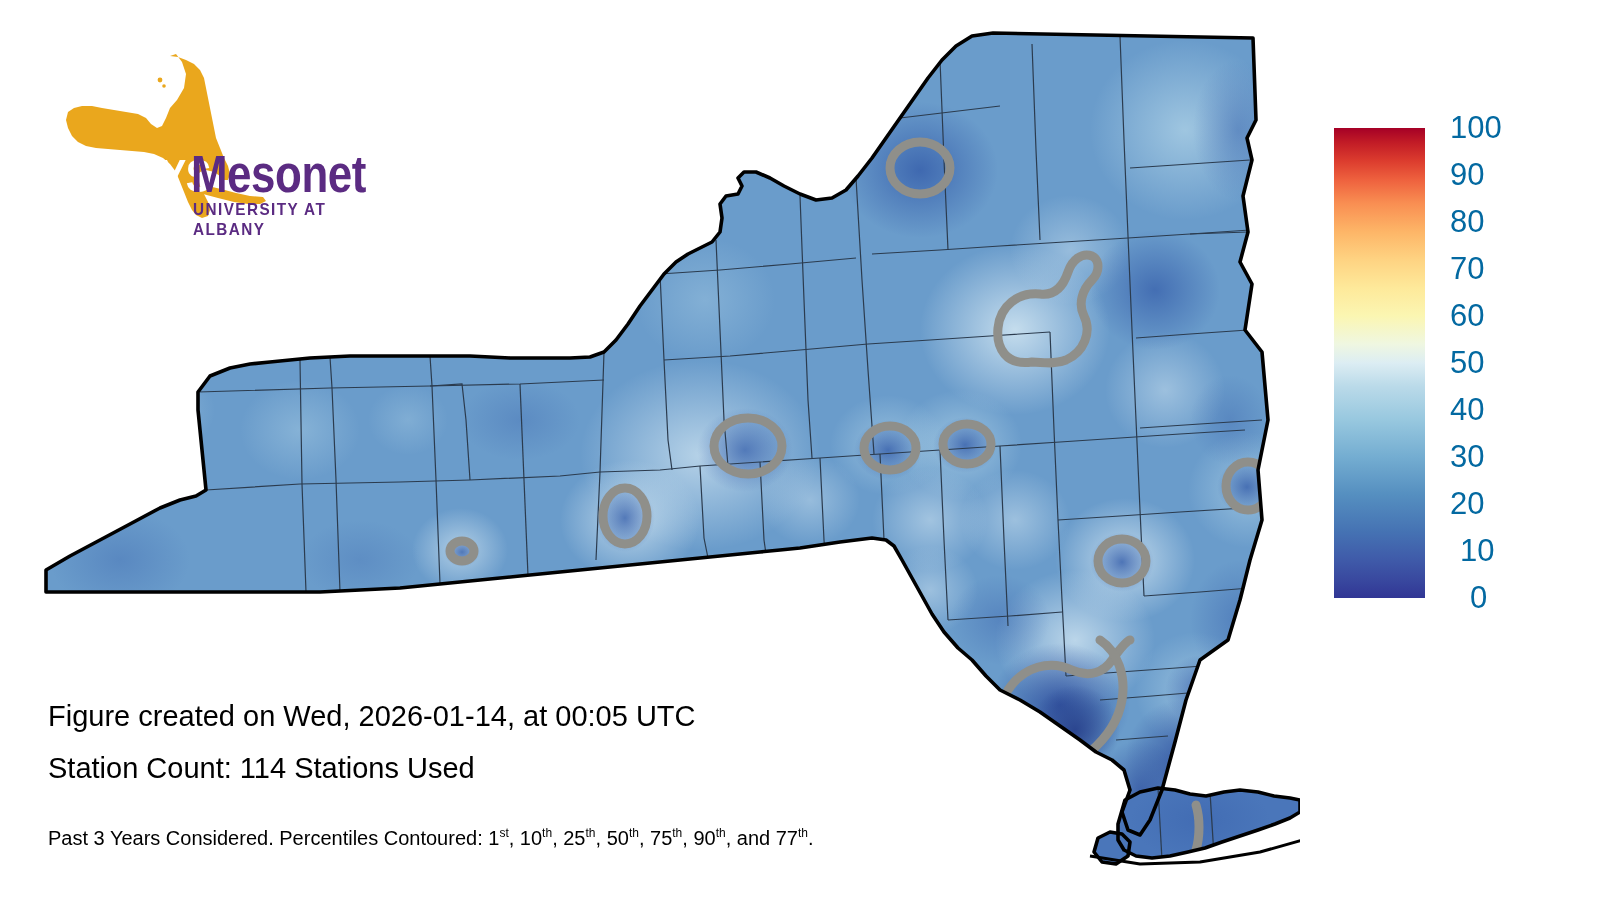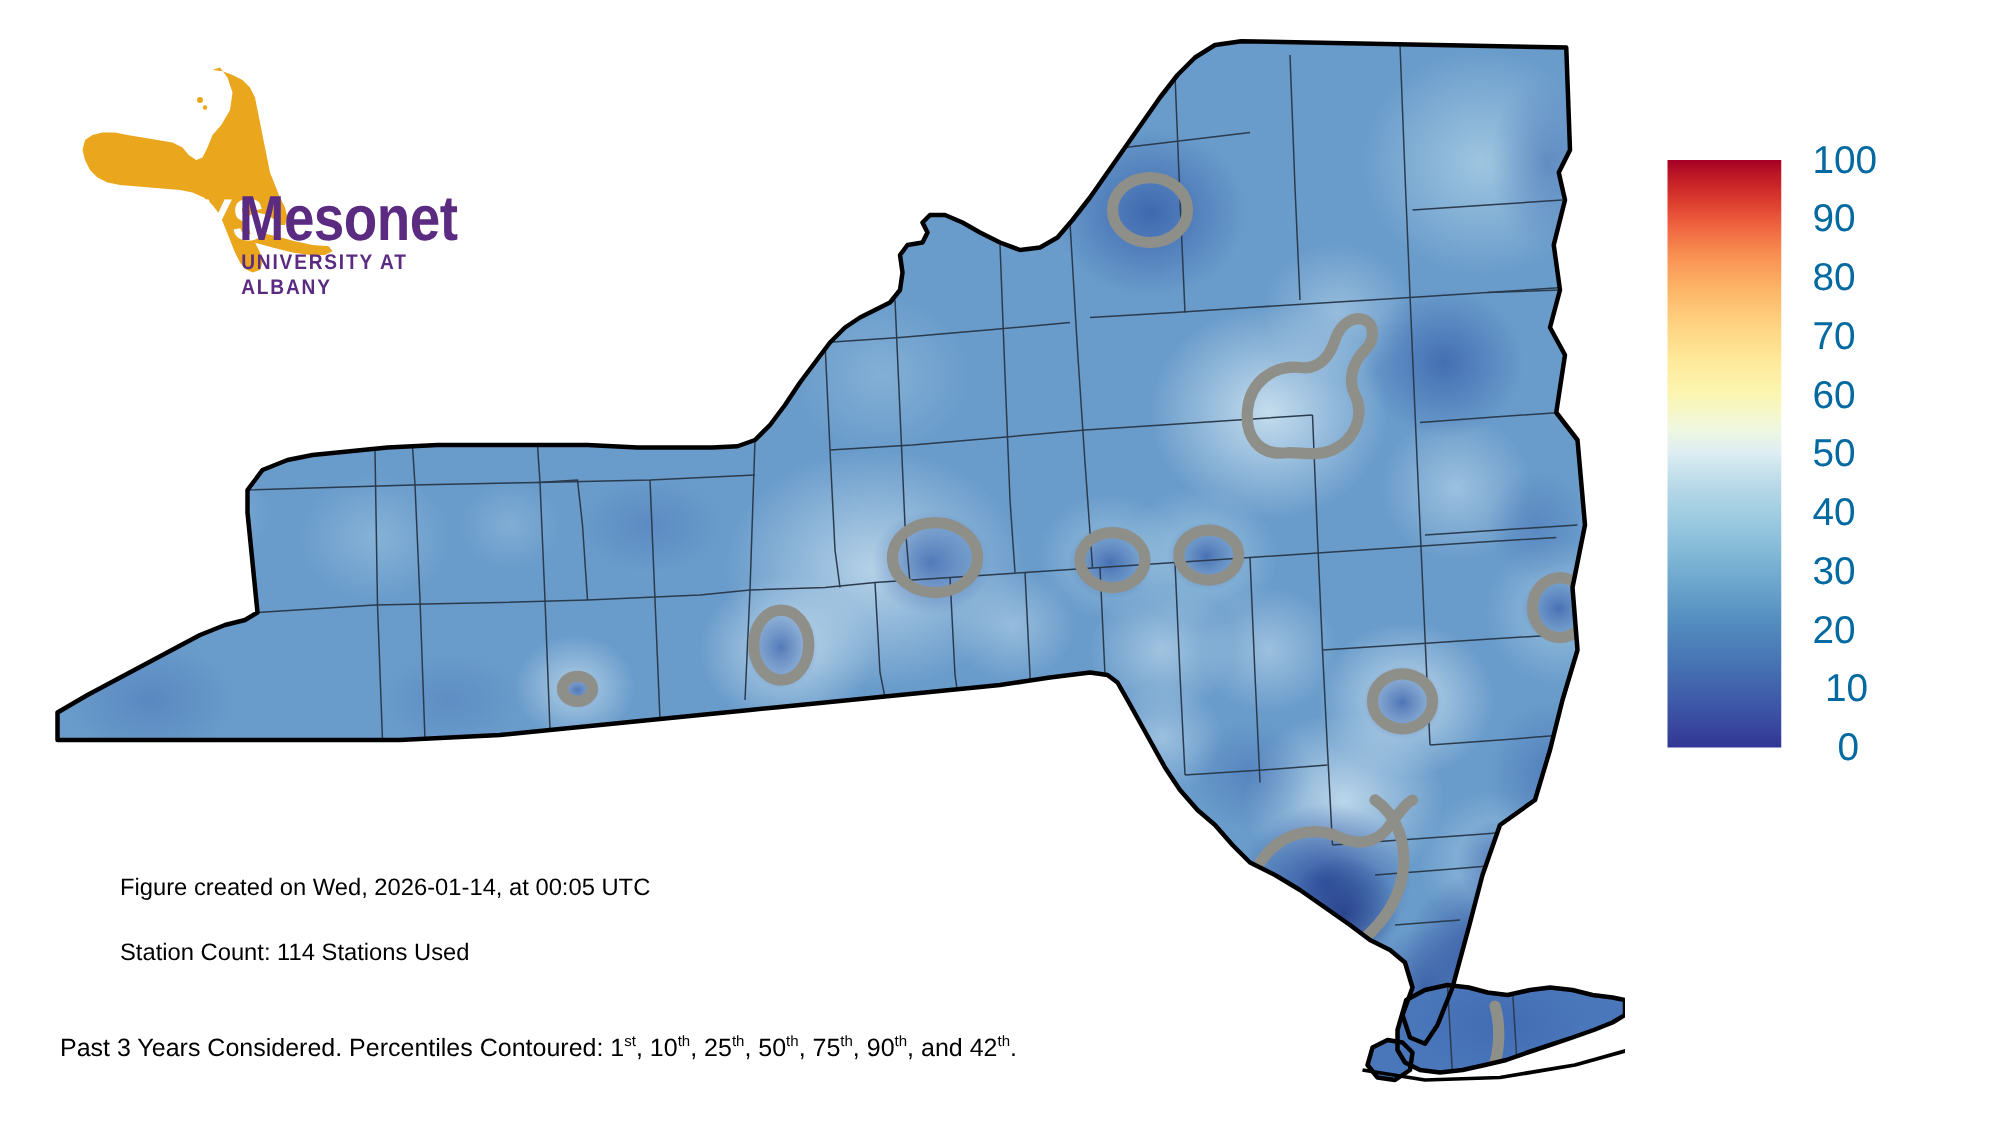--- a/index.html
+++ b/index.html
@@ -57,23 +57,23 @@
       #a50026 100%);
   }
   .cb-label{position:absolute;left:116px;font-size:31px;line-height:31px;
       color:#0369a1;white-space:nowrap;
       font-family:"Liberation Sans Narrow","Liberation Sans",sans-serif;}
 
   
   #title{position:absolute;left:48px;top:630px;font-size:39px;
       font-family:"Liberation Sans Narrow","Liberation Sans",sans-serif;
       white-space:nowrap;letter-spacing:.2px;}
-  .subline{position:absolute;left:48px;font-size:19px;
+  .subline{position:absolute;left:48px;font-size:29px;
       font-family:"Liberation Sans Narrow","Liberation Sans",sans-serif;
-      white-space:nowrap;margin-left:48px;}
+      white-space:nowrap;}
   #sub1{top:700px;}
   #sub2{top:752px;}
   #footnote{position:absolute;left:48px;top:826px;font-size:20px;
       font-family:"Liberation Sans Narrow","Liberation Sans",sans-serif;
       white-space:nowrap;}
   #footnote sup{font-size:12px;vertical-align:super;text-align:center;}
 </style>
 </head>
 <body>
 
@@ -339,16 +339,16 @@
     <div class="cb-label" style="top:266px">40</div>
     <div class="cb-label" style="top:313px">30</div>
     <div class="cb-label" style="top:360px">20</div>
     <div class="cb-label" style="top:407px;left:126px">10</div>
     <div class="cb-label" style="top:454px;left:136px">0</div>
   </div>
 
   <div class="subline" id="sub1">Figure created on Wed, 2026-01-14, at 00:05 UTC</div>
   <div class="subline" id="sub2">Station Count: 114 Stations Used</div>
   <div id="footnote">
-    <span>Past 3 Years Considered. Percentiles Contoured: </span><span>1</span><sup>st</sup>, <span>10</span><sup>th</sup>, <span>25</span><sup>th</sup>, <span>50</span><sup>th</sup>, <span>75</span><sup>th</sup>, <span>90</span><sup>th</sup>, and <span>42</span><sup>th</sup><span>.</span>
+    <span>Past 3 Years Considered. Percentiles Contoured: </span><span>1</span><sup>st</sup>, <span>10</span><sup>th</sup>, <span>25</span><sup>th</sup>, <span>50</span><sup>th</sup>, <span>75</span><sup>th</sup>, <span>90</span><sup>th</sup>, and <span>77</span><sup>th</sup><span>.</span>
   </div>
 
 </div>
 
 </body></html>

